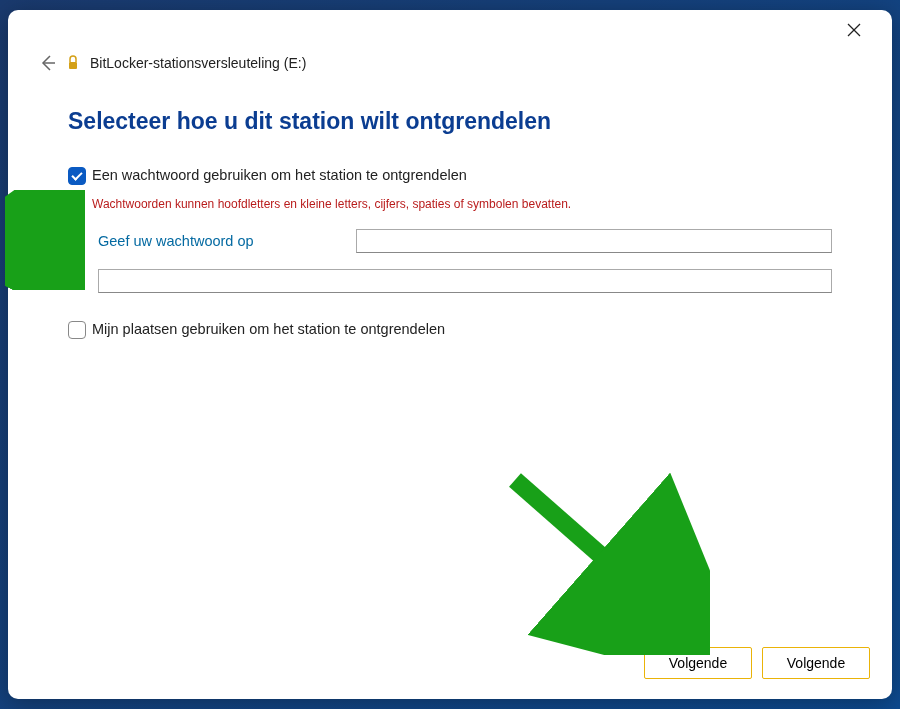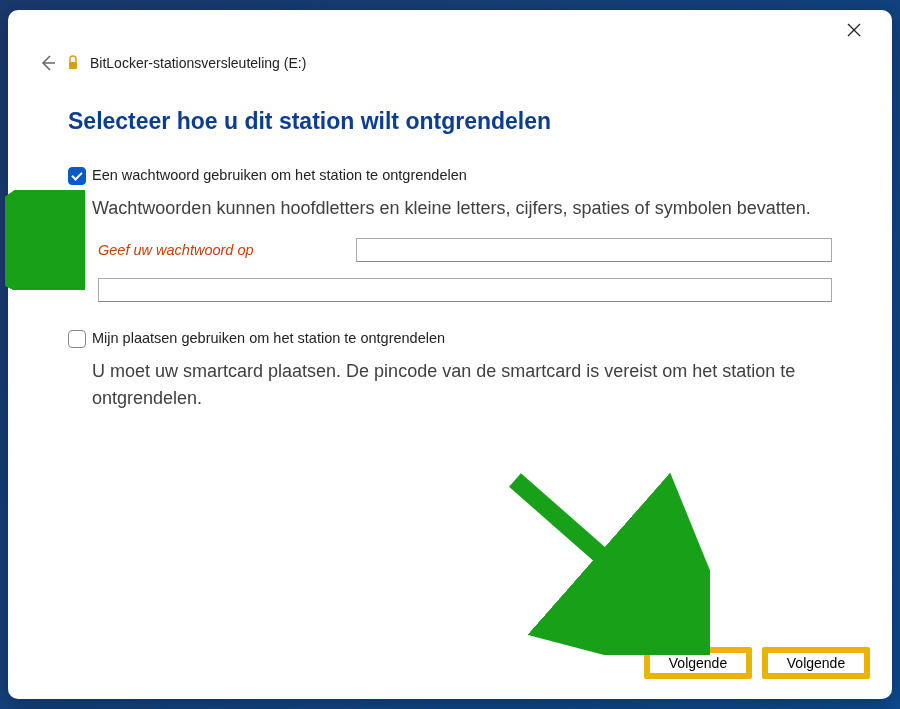--- a/index.html
+++ b/index.html
@@ -108,39 +108,38 @@
     }
     .checkbox.unchecked {
       border: 1.5px solid #888;
       background: #fff;
     }
     .option-label {
       font-size: 14.5px;
       color: #222;
     }
     .option-desc {
-      font-size: 18px;
-      color: #404040;
+      font-size: 12px;
+      color: #b91c1c;
       margin-left: 24px;
       margin-bottom: 16px;
       line-height: 1.5;
     }
     .field-row {
       display: flex;
       align-items: center;
       margin-left: 30px;
       margin-bottom: 16px;
       gap: 8px;
     }
     .field-label {
       font-size: 14.5px;
-      color: #c2410c;
+      color: #0369a1;
       width: 250px;
       flex-shrink: 0;
-      font-style: italic;
     }
     .text-input {
       flex: 1;
       height: 24px;
       border: 1px solid #888;
       border-top-color: #aaa;
       border-left-color: #aaa;
       border-right-color: #aaa;
       border-bottom: 1px solid #888;
       background: #fff;
@@ -149,21 +148,21 @@
     }
     .footer {
       display: flex;
       justify-content: flex-end;
       padding: 14px 22px 20px 22px;
       gap: 10px;
     }
     .btn {
       min-width: 108px;
       height: 32px;
-      border: 6px solid #eab308;
+      border: 1px solid #eab308;
       background: #fff;
       font-size: 14px;
       cursor: pointer;
       display: flex;
       align-items: center;
       justify-content: center;
       border-radius: 2px;
     }
     .arrow-annotation {
       position: absolute;
@@ -220,21 +219,20 @@
       <div class="field-row">
         <input type="password" class="text-input" style="">
       </div>
     </div>
 
     <div class="option-block">
       <div class="option-row">
         <div class="checkbox unchecked"></div>
         <span class="option-label">Mijn plaatsen gebruiken om het station te ontgrendelen</span>
       </div>
-      <div class="option-desc">U moet uw smartcard plaatsen. De pincode van de smartcard is vereist om het station te ontgrendelen.</div>
     </div>
   </div>
 
   <div class="footer">
     <button class="btn">Volgende</button>
     <button class="btn">Volgende</button>
   </div>
 </div>
 
 <div class="arrow-annotation arrow1">

